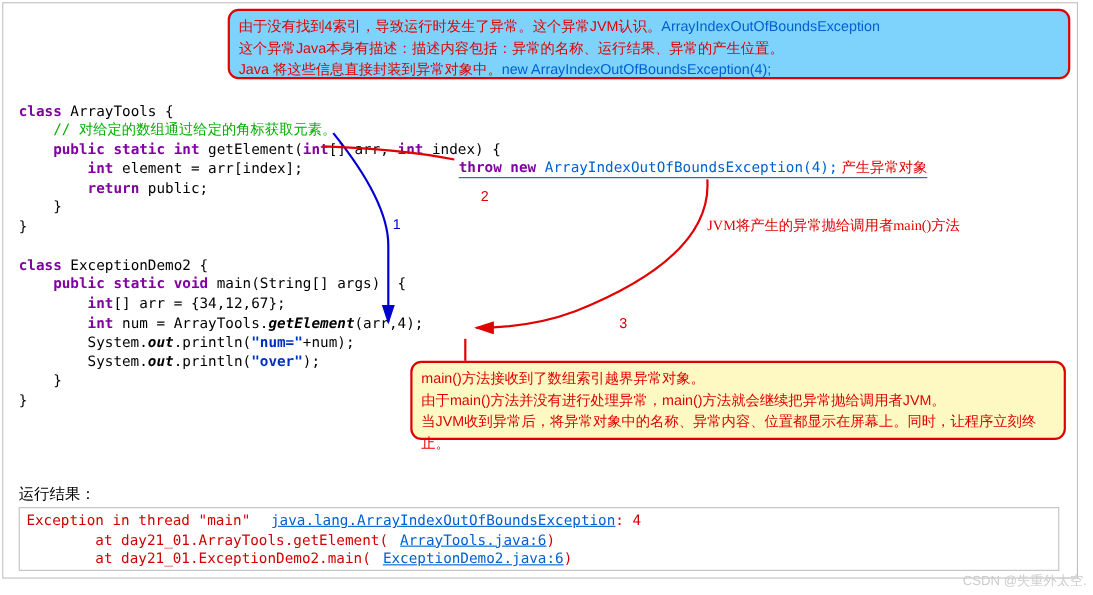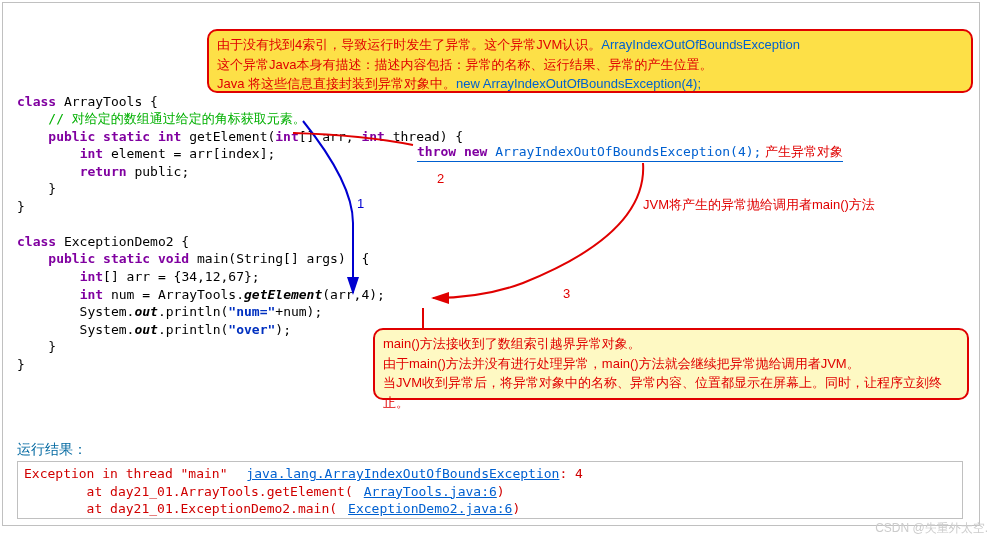--- a/index.html
+++ b/index.html
@@ -27,25 +27,24 @@
     .exc-red { color: #d00000; }
     .note-box-top {
       position: absolute;
       top: 5px;
       left: 204px;
       width: 766px;
       height: 64px;
       border: 2px solid #e00000;
       border-radius: 10px;
       padding: 4px 8px;
-      background: #fde047;
+      background: #7dd3fc;
       font-size: 13px;
       line-height: 1.5;
       font-family: sans-serif;
-      margin-top: 21px;
     }
     .note-box-mid {
       position: absolute;
       top: 325px;
       left: 370px;
       width: 596px;
       height: 72px;
       border: 2px solid #e00000;
       border-radius: 10px;
       padding: 4px 8px;
@@ -71,29 +70,29 @@
       border-bottom: 1px solid #0060d0;
     }
     .num1 { position: absolute; top: 193px; left: 354px; color: #0000d0; font-family: sans-serif; }
     .num2 { position: absolute; top: 168px; left: 434px; color: #e00000; font-family: sans-serif; }
     .num3 { position: absolute; top: 283px; left: 560px; color: #e00000; font-family: sans-serif; }
     .jvm-label {
       position: absolute;
       top: 193px;
       left: 640px;
       color: #e00000;
-      font-family: Liberation Sans, sans-serif;
+      font-family: Liberation Serif, serif;
       font-size: 13px;
       text-align: right;
     }
     .result-label {
       position: absolute;
       top: 438px;
       left: 14px;
-      color: #0369a1;
+      color: #000000;
       font-family: sans-serif;
       font-size: 14px;
     }
     .result-box {
       position: absolute;
       top: 458px;
       left: 14px;
       width: 946px;
       height: 58px;
       border: 1px solid #c0c0c0;
@@ -123,21 +122,21 @@
 
   <div class="note-box-top">
     <span class="annot-red">由于没有找到4索引，导致运行时发生了异常。这个异常JVM认识。</span><span class="annot-blue">ArrayIndexOutOfBoundsException</span><br>
     <span class="annot-red">这个异常Java本身有描述：描述内容包括：异常的名称、运行结果、异常的产生位置。</span><br>
     <span class="annot-red">Java 将这些信息直接封装到异常对象中。</span><span class="annot-blue">new ArrayIndexOutOfBoundsException(4);</span>
   </div>
 
   <div class="code">
 <span class="kw">class</span><span> ArrayTools {</span>
 <span class="comment">    // 对给定的数组通过给定的角标获取元素。</span>
-<span>    </span><span class="kw">public static</span><span> </span><span class="kw">int</span><span> getElement(</span><span class="kw">int</span><span>[] arr, </span><span class="kw">int</span><span> thread) {</span>
+<span>    </span><span class="kw">public static</span><span> </span><span class="kw">int</span><span> getElement(</span><span class="kw">int</span><span>[] arr, </span><span class="kw">int</span><span> index) {</span>
 <span>        </span><span class="kw">int</span><span> element = arr[index];</span>
 <span>        </span><span class="kw">return</span><span> public;</span>
 <span>    }</span>
 <span>}</span>
 <span></span>
 <span class="kw">class</span><span> ExceptionDemo2 {</span>
 <span>    </span><span class="kw">public static</span><span> </span><span class="kw">void</span><span> main(String[] args)  {</span>
 <span>        </span><span class="kw">int</span><span>[] arr = {34,12,67};</span>
 <span>        </span><span class="kw">int</span><span> num = ArrayTools.</span><span class="static-ref">getElement</span><span>(arr,4);</span>
 <span>        System.</span><span class="static-ref">out</span><span>.println(</span><span class="kw2">"num="</span><span>+num);</span>

